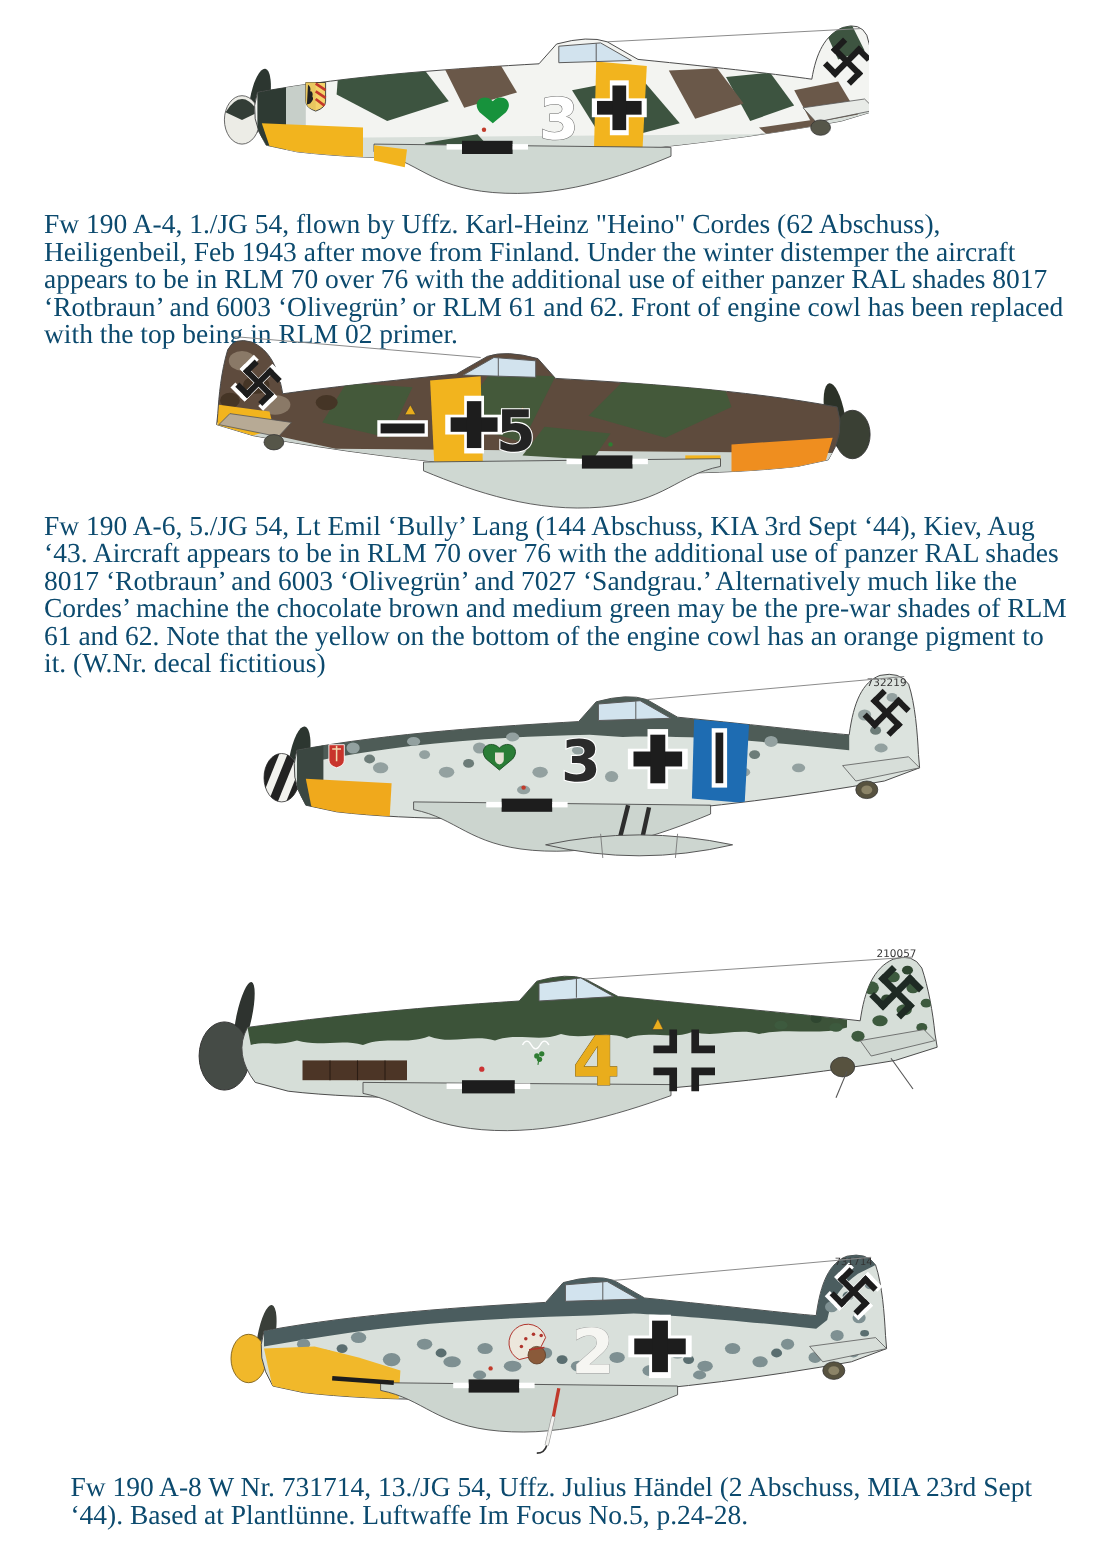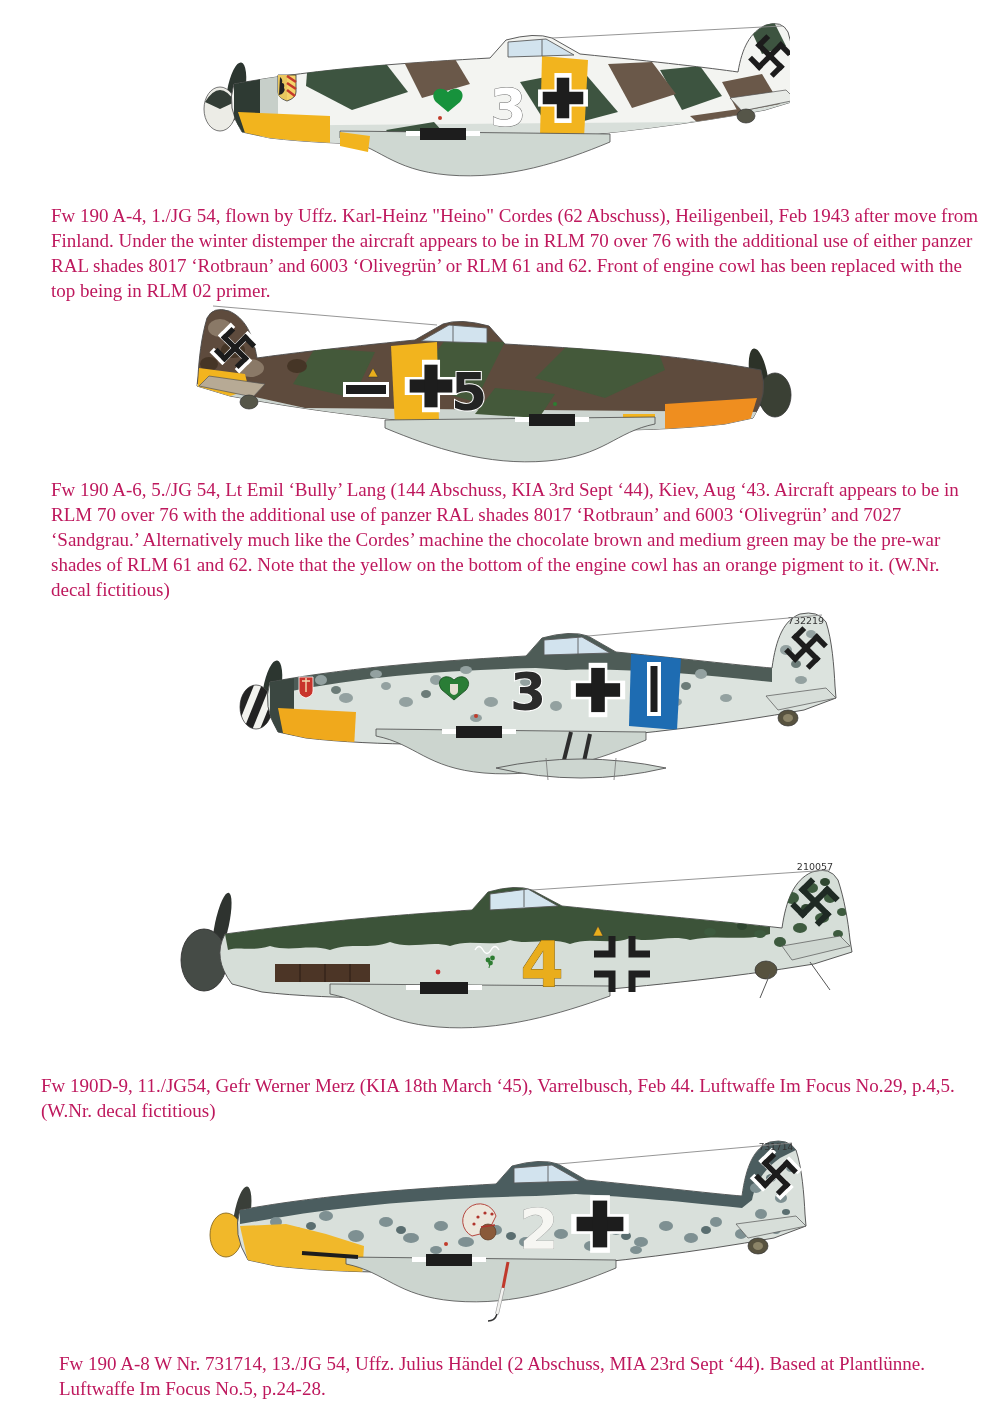--- a/index.html
+++ b/index.html
@@ -1,19 +1,19 @@
 <!DOCTYPE html>
 <html><head>
 <meta charset="utf-8">
 <style>
   html,body{margin:0;padding:0;background:#fff;}
   .page{position:relative;width:1000px;height:1414px;background:#ffffff;overflow:hidden;
         font-family:"Liberation Serif",serif;}
   .fig{position:absolute;}
-  .caption{position:absolute;font-size:19px;line-height:25px;color:#be185d;margin:11px;
+  .caption{position:absolute;font-size:25px;line-height:25px;color:#0c4a6e;margin:0;
            letter-spacing:0px;}
   svg text.tac{font-family:"DejaVu Sans",sans-serif;font-weight:bold;}
   svg text.wnr{font-family:"DejaVu Sans",sans-serif;}
 </style>
 </head>
 <body>
 
 <div class="page">
 
   <svg class="fig" style="left:190px;top:12px" width="600" height="175" viewBox="0 0 600 175">
@@ -275,21 +275,20 @@
       <path d="M480 98 H462 V80"></path>
       <path d="M424 118 H442 V136"></path>
       <path d="M480 118 H462 V136"></path>
     </g>
     <use href="#swas" fill="#1f2a24" transform="translate(645,46) rotate(45) scale(0.68)"></use>
     <text class="wnr" x="645" y="14" font-size="9.5" text-anchor="middle" fill="#333">210057</text>
     <path d="M320 38 L358 33 L388 50 L320 54 Z" fill="#d4e5ef" stroke="#555" stroke-width="0.9"></path>
     <line x1="354" y1="33.5" x2="354" y2="51" stroke="#555" stroke-width="0.9"></line>
     <line x1="362" y1="34" x2="660" y2="14" stroke="#8a8a8a" stroke-width="0.9"></line>
   </svg>
-  <p class="caption" style="left:30px;top:1062px;width:945px">Fw 190D-9, 11./JG54, Gefr Werner Merz (KIA 18th March ‘45), Varrelbusch, Feb 44. Luftwaffe Im Focus No.29, p.4,5. (W.Nr. decal fictitious)</p>
 
   <svg class="fig" style="left:190px;top:1122px" width="645" height="212" viewBox="0 0 645 212">
     <g transform="translate(6,16)">
       <ellipse cx="46" cy="78" rx="8" ry="30" fill="#3a3f39" transform="rotate(10 46 78)"></ellipse>
       <ellipse cx="30" cy="97" rx="16" ry="22" fill="#f1b82a" stroke="#7a5c14" stroke-width="0.8"></ellipse>
       <path d="M44 72 C130 56 230 50 300 46 L316 28 Q345 20 362 26 L390 42 C470 50 520 56 546 58 C550 28 558 10 574 4 Q592 0 600 12 C606 30 608 56 609 76 L610 88 L578 100 C500 114 420 124 340 130 C240 136 150 136 80 128 L52 122 Q36 96 44 72 Z" fill="#d9e0db" stroke="#4a4a4a" stroke-width="0.9"></path>
       <g clip-path="url(#d2c)">
         <path d="M44 72 C130 56 230 50 300 46 L316 28 Q345 20 362 26 L390 42 C470 50 520 56 546 58 C550 28 558 10 574 4 Q592 0 600 12 L584 20 C570 30 560 42 556 62 L546 70 C470 62 420 58 380 56 L340 58 C250 60 160 66 80 80 L44 86 Z" fill="#4b5d5f"></path>
         <g fill="#7e9092">
           <ellipse cx="100" cy="95" rx="8" ry="6"></ellipse>
@@ -358,15 +357,15 @@
       <line x1="352" y1="27.5" x2="352" y2="44" stroke="#5a5a5a" stroke-width="0.9"></line>
       <line x1="362" y1="26" x2="596" y2="5" stroke="#8a8a8a" stroke-width="0.9"></line>
       <g>
         <line x1="312" y1="124" x2="307" y2="150" stroke="#c0392b" stroke-width="3"></line>
         <line x1="307" y1="150" x2="301" y2="176" stroke="#999" stroke-width="3.8"></line>
         <line x1="307" y1="150" x2="301" y2="176" stroke="#f2f2ef" stroke-width="2.6"></line>
         <path d="M301 176 q-2 7 -9 7" stroke="#333" stroke-width="1.5" fill="none"></path>
       </g>
     </g>
   </svg>
-  <p class="caption" style="left:48px;top:1340px;width:928px">Fw 190 A-8 W Nr. 731714, 13./JG 54, Uffz. Julius Händel (2 Abschuss, MIA 23rd Sept ‘44). Based at Plantlünne. Luftwaffe Im Focus No.5, p.24-28.</p>
+  <p class="caption" style="left:64px;top:1340px;width:928px">Fw 190 A-8 W Nr. 731714, 13./JG 54, Uffz. Julius Händel (2 Abschuss, MIA 23rd Sept ‘44). Based at Plantlünne. Luftwaffe Im Focus No.5, p.24-28.</p>
 
 </div>
 
 </body></html>

